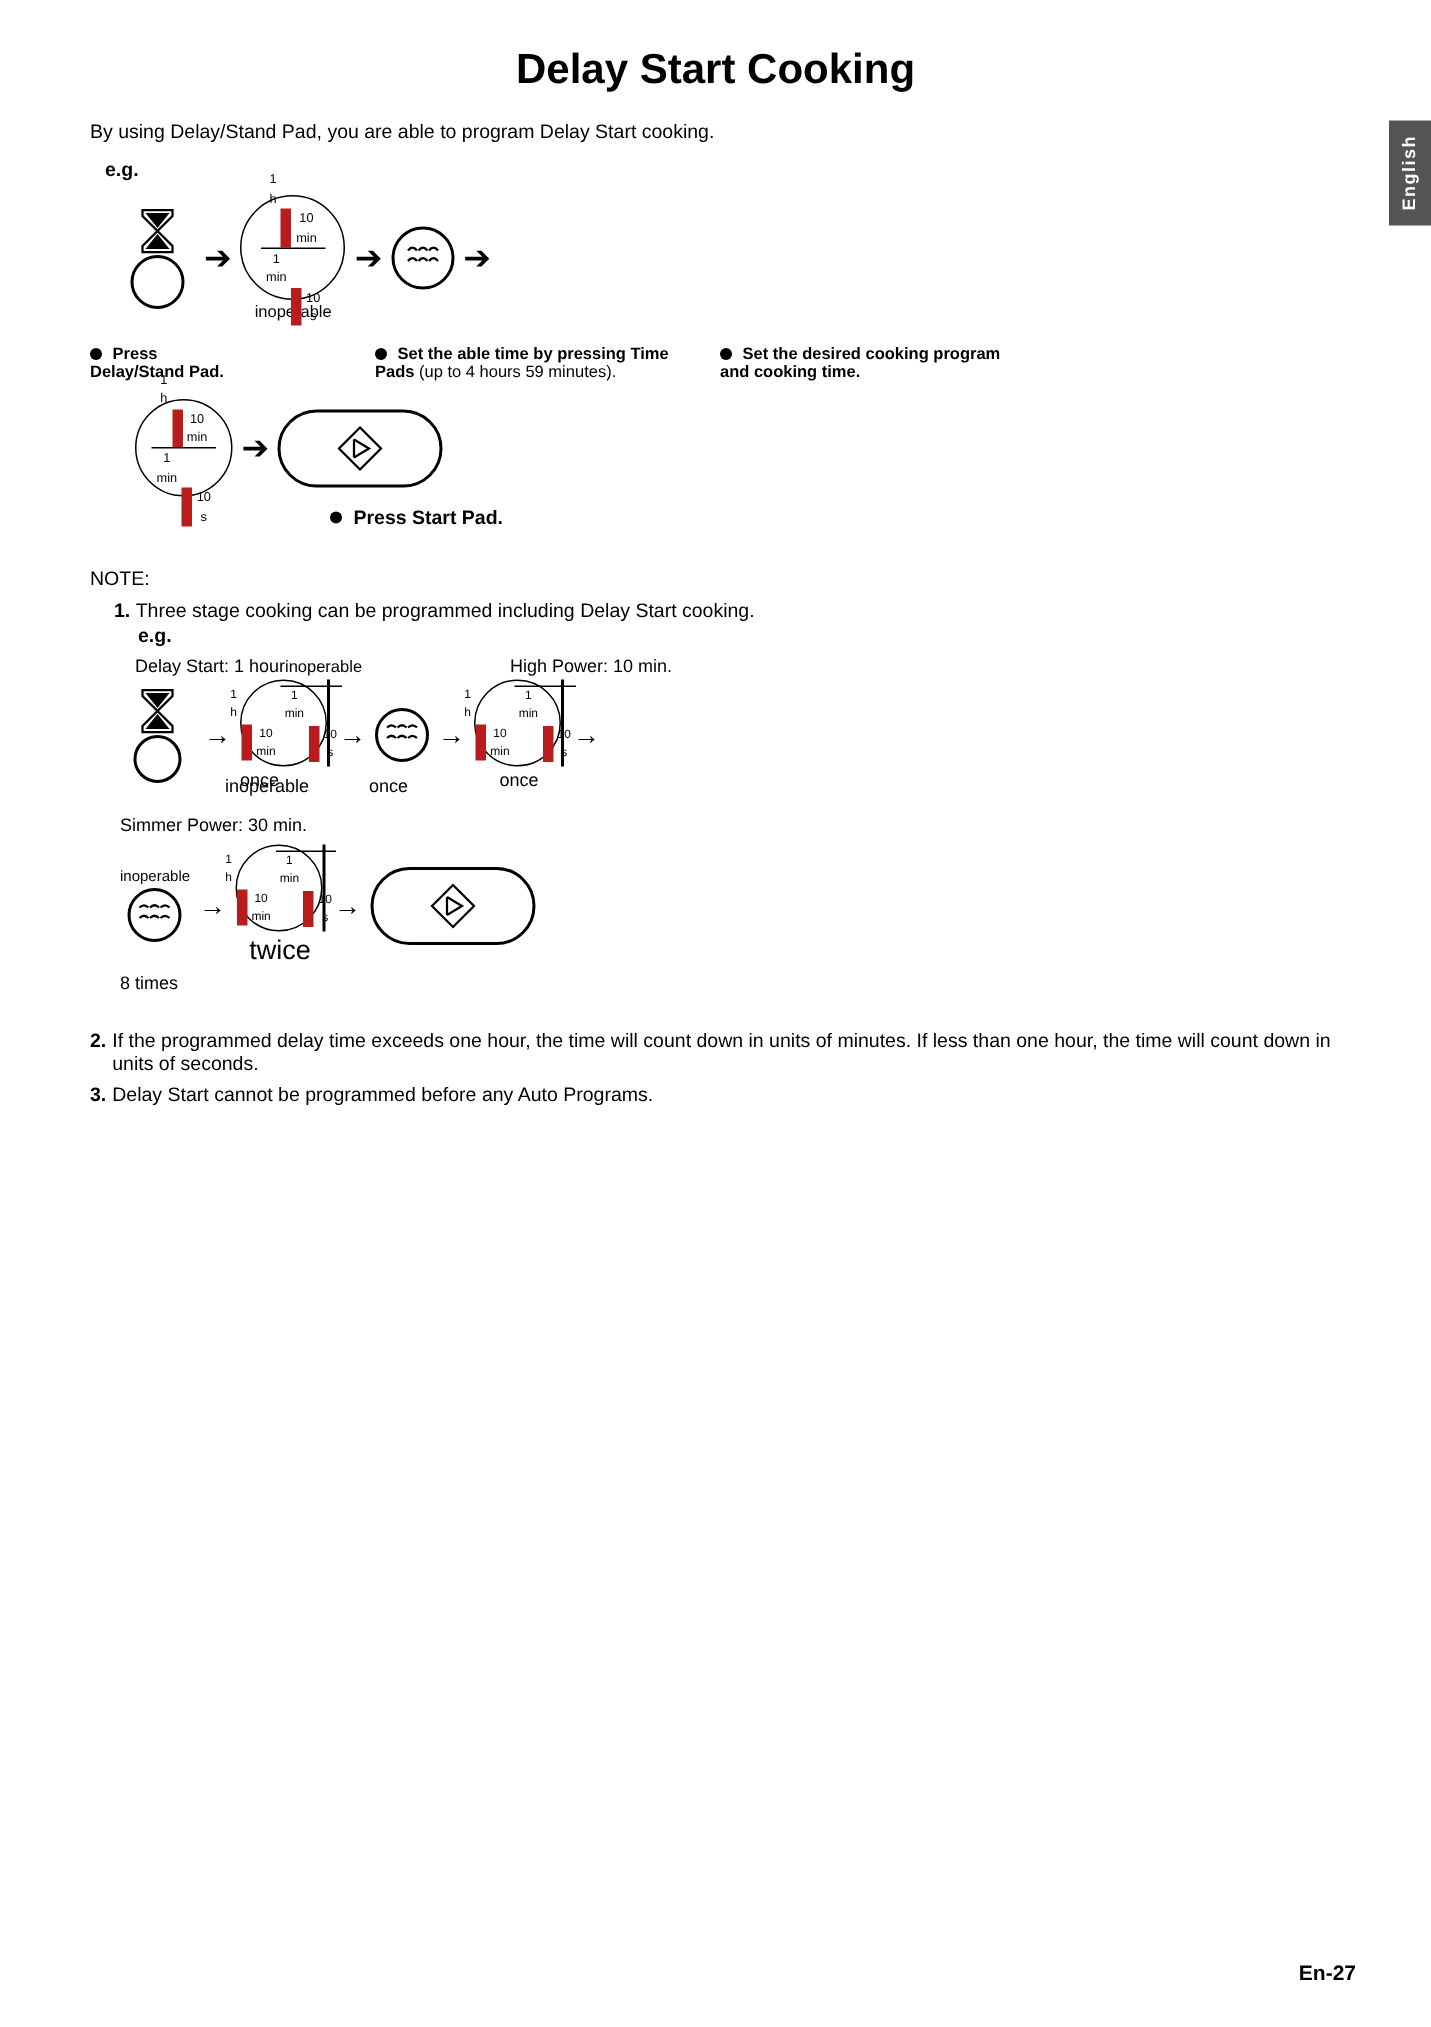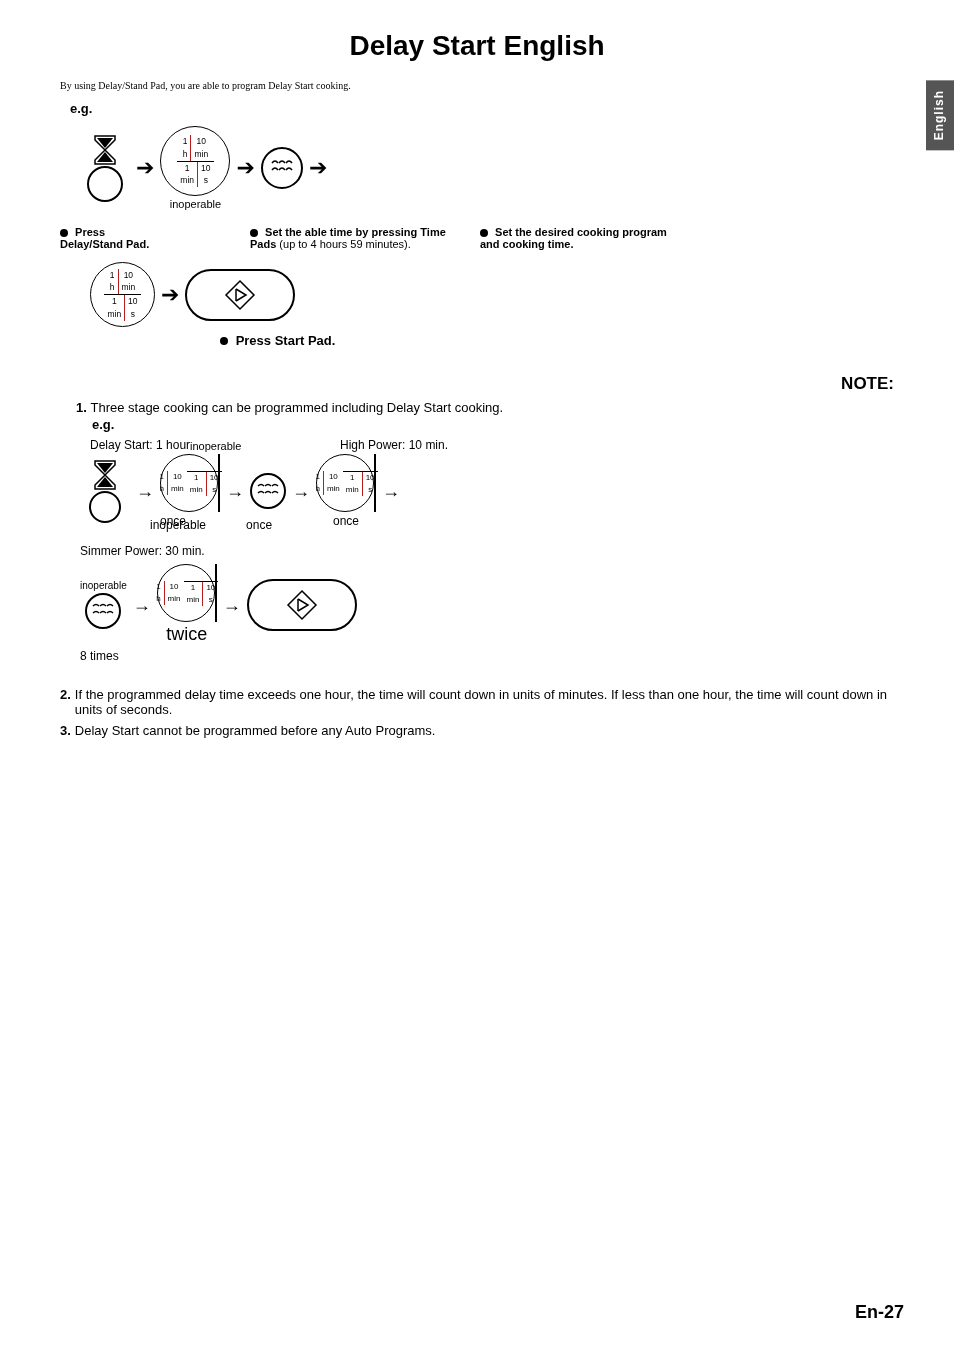--- a/index.html
+++ b/index.html
@@ -33,23 +33,22 @@
       padding: 10px 6px;
       letter-spacing: 1px;
     }
     h1 {
       text-align: center;
       font-size: 28px;
       font-weight: bold;
       margin-bottom: 18px;
     }
     .intro-text {
-      font-size: 10px;
+      font-size: 13px;
       margin-bottom: 10px;
-      font-family: Liberation Serif, serif;
     }
     .eg-label {
       font-weight: bold;
       font-size: 13px;
       margin-bottom: 6px;
       margin-left: 10px;
     }
     
     .diagram-row {
       display: flex;
@@ -148,24 +147,23 @@
       display: flex;
       align-items: center;
       margin: 10px 0 4px 30px;
       gap: 0;
     }
     
     .note-section {
       margin-top: 18px;
     }
     .note-title {
-      font-weight: bold;
-      font-size: 17px;
+      font-weight: normal;
+      font-size: 13px;
       margin-bottom: 6px;
-      text-align: right;
     }
     .note-item-num {
       font-weight: bold;
     }
     .once-label {
       font-size: 12px;
       text-align: center;
     }
     
     .time-pad-sm {
@@ -176,21 +174,21 @@
       display: flex;
       align-items: center;
       justify-content: center;
       font-size: 8px;
     }
     
     .page-num {
       position: absolute;
       bottom: 28px;
       right: 50px;
-      font-size: 18px;
+      font-size: 14px;
       font-weight: bold;
       margin-top: 19px;
     }
     
     .stage-row {
       display: flex;
       align-items: center;
       gap: 0;
     }
     .bottom-notes {
@@ -211,34 +209,35 @@
     .tp-row {
       display: flex;
     }
     .tp-cell {
       font-size: 8.5px;
       text-align: center;
       line-height: 1.5;
       padding: 0 3px;
     }
     .tp-cell.right {
-      border-left: 1px solid #b91c1c;
+      border-left: 7px solid #b91c1c;
+      margin-top: 26px;
     }
     .tp-bottom {
       border-top: 1px solid #000;
     }
   </style>
 </head>
 <body>
 
 <div class="page">
 
   <div class="side-tab">English</div>
 
-  <h1>Delay Start English</h1>
+  <h1>Delay Start Cooking</h1>
 
   <p class="intro-text">By using Delay/Stand Pad, you are able to program Delay Start cooking.</p>
 
   <p class="eg-label">e.g.</p>
 
   <div class="diagram-row" style="margin-left:20px; align-items:center;">
 
     <div class="hourglass-group">
       <svg class="hourglass-svg" viewBox="0 0 28 32">
         <polygon points="4,2 24,2 24,6 14,16 24,26 24,30 4,30 4,26 14,16 4,6" fill="none" stroke="#000" stroke-width="1.5"></polygon>

